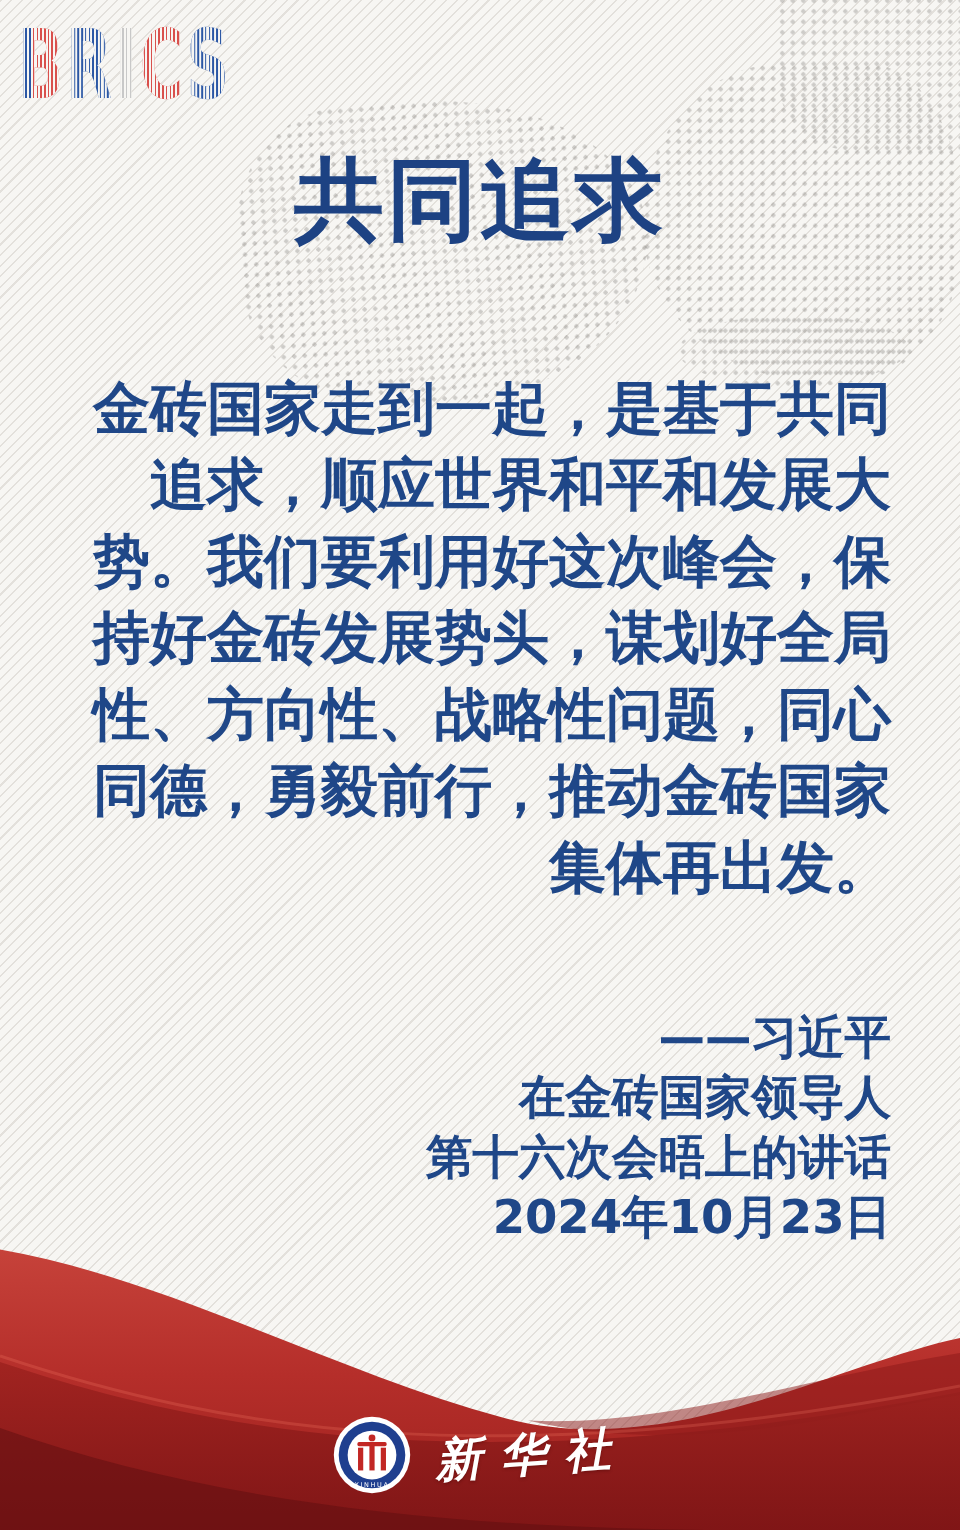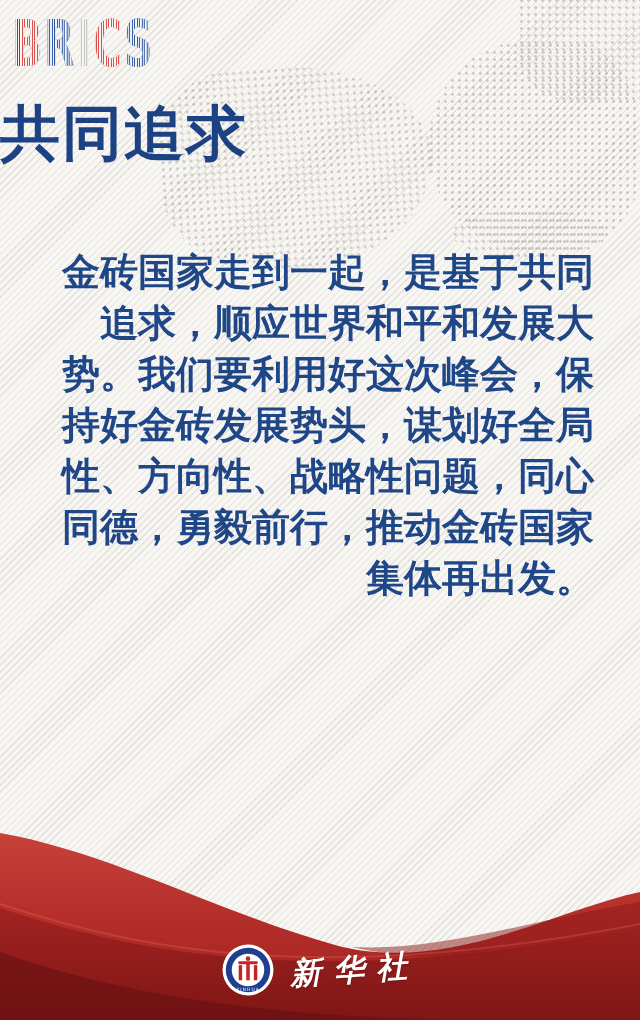--- a/index.html
+++ b/index.html
@@ -32,21 +32,21 @@
   .lt-i{background-image:repeating-linear-gradient(90deg,transparent 0 1.6px,#f7f6f3 1.6px 4px),linear-gradient(#c8c8c8,#c8c8c8);}
   .lt-c{background-image:repeating-linear-gradient(90deg,transparent 0 1.6px,#f7f6f3 1.6px 4px),linear-gradient(#d9504c,#d9504c);}
   .lt-s{background-image:repeating-linear-gradient(90deg,transparent 0 1.6px,#f7f6f3 1.6px 4px),linear-gradient(#2b57a5,#2b57a5);}
   @supports not ((-webkit-background-clip:text) or (background-clip:text)){
     .brics .lt{background:none;color:#2b57a5;}
     .lt-b,.lt-c{color:#d9504c;} .lt-i{color:#c8c8c8;}
   }
 
   .page-title{
     position:absolute;z-index:2;top:94px;left:0;width:100%;
-    text-align:left;font-size:60px;font-weight:900;color:#1d4283;letter-spacing:2px;
+    text-align:center;font-size:60px;font-weight:900;color:#1d4283;letter-spacing:2px;
   }
   .quote-text{
     position:absolute;z-index:2;top:247px;left:60px;width:534px;
     font-size:38px;line-height:51px;font-weight:900;color:#1f4788;
     text-align:right;margin:0;
   }
   .attribution{
     position:absolute;z-index:2;top:672px;right:46px;
     text-align:right;font-size:31px;line-height:40px;font-weight:900;color:#1f4788;
   }
@@ -79,20 +79,26 @@
     <span class="lt lt-r">R</span>
     <span class="lt lt-i">I</span>
     <span class="lt lt-c">C</span>
     <span class="lt lt-s">S</span>
   </div>
 
   <div class="page-title">共同追求</div>
 
   <p class="quote-text">金砖国家走到一起，是基于共同追求，顺应世界和平和发展大势。我们要利用好这次峰会，保持好金砖发展势头，谋划好全局性、方向性、战略性问题，同心同德，勇毅前行，推动金砖国家集体再出发。</p>
 
+  <div class="attribution">
+    <div>——习近平</div>
+    <div>在金砖国家领导人</div>
+    <div>第十六次会晤上的讲话</div>
+    <div>2024年10月23日</div>
+  </div>
 
   <svg class="wave" viewBox="0 0 640 200" preserveAspectRatio="none" aria-hidden="true">
     <defs>
       <linearGradient id="gMain" x1="0" y1="0" x2="0" y2="1">
         <stop offset="0" stop-color="#c6423a"></stop>
         <stop offset="0.45" stop-color="#b52e2a"></stop>
         <stop offset="1" stop-color="#9c201d"></stop>
       </linearGradient>
       <linearGradient id="gDark" x1="0" y1="0" x2="0" y2="1">
         <stop offset="0" stop-color="#9e221f"></stop>

